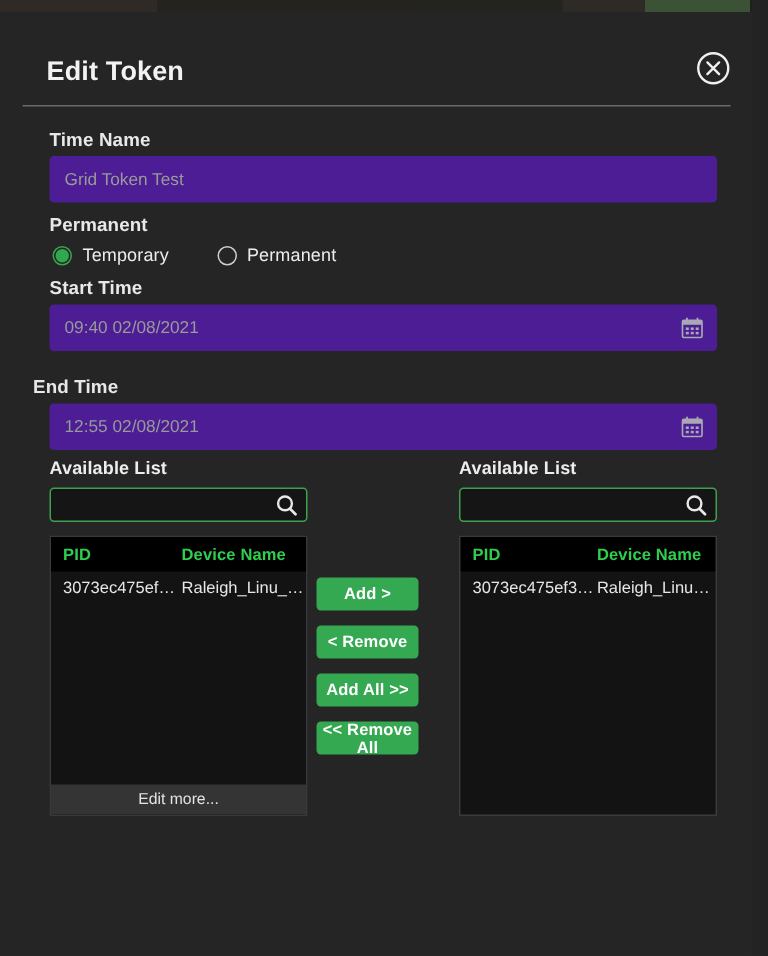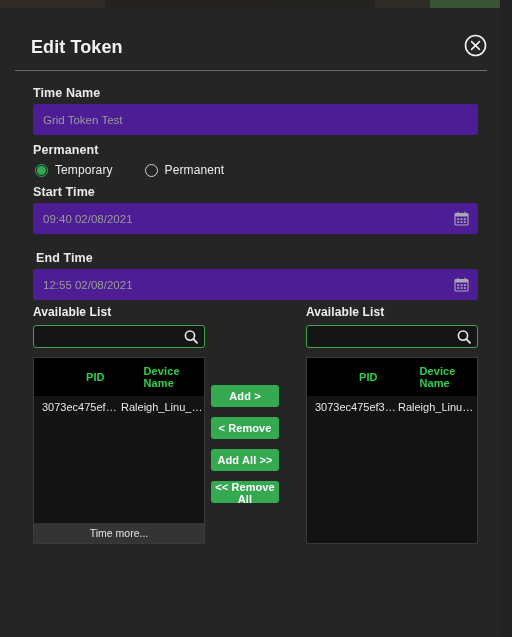--- a/index.html
+++ b/index.html
@@ -186,23 +186,22 @@
     margin-top: 9px;
     background: #131313;
     border: 1px solid #3a3a3a;
     height: 187px;
     position: relative;
     overflow: hidden;
   }
   .grid-head {
     display: flex;
     background: #000000;
-    height: 38px;
+    height: 23px;
     align-items: center;
-    padding-left: 44px;
   }
   .grid-head .th {
     color: #2fcf4e;
     font-size: 11px;
     font-weight: bold;
     letter-spacing: .1px;
   }
   .grid-row {
     display: flex;
     height: 22px;
@@ -327,21 +326,21 @@
           <rect x="9.8" y="7.3" width="2" height="1.7" fill="#a9a9b5"></rect>
           <rect x="3.2" y="10.2" width="2" height="1.7" fill="#a9a9b5"></rect>
           <rect x="6.5" y="10.2" width="2" height="1.7" fill="#a9a9b5"></rect>
           <rect x="9.8" y="10.2" width="2" height="1.7" fill="#a9a9b5"></rect>
           <rect x="3.4" y="0.8" width="1.2" height="3" fill="#a9a9b5"></rect>
           <rect x="10.4" y="0.8" width="1.2" height="3" fill="#a9a9b5"></rect>
         </svg>
       </span>
     </div>
 
-    <div style="position:absolute; left:36px; top:180px;">
+    <div style="position:absolute; left:22px; top:180px;">
       <div class="field-label">End Time</div>
     </div>
     <div class="dt-wrap" style="position:absolute; left:33px; top:198px; width:445px;">
       <input class="txt-input" type="text" placeholder="12:55 02/08/2021" style="">
       <span class="cal-icon">
         <svg width="15" height="15" viewBox="0 0 15 15">
           <rect x="1" y="2.5" width="13" height="11.5" rx="1" fill="none" stroke="#a9a9b5" stroke-width="1.1"></rect>
           <rect x="1" y="2.5" width="13" height="3" fill="#a9a9b5"></rect>
           <rect x="3.2" y="7.3" width="2" height="1.7" fill="#a9a9b5"></rect>
           <rect x="6.5" y="7.3" width="2" height="1.7" fill="#a9a9b5"></rect>
@@ -370,21 +369,21 @@
         </div>
         <div class="grid">
           <div class="grid-head">
             <div class="th col-pid">PID</div>
             <div class="th col-dev">Device Name</div>
           </div>
           <div class="grid-row">
             <div class="td col-pid">3073ec475ef395...</div>
             <div class="td col-dev">Raleigh_Linu_Pac</div>
           </div>
-          <div class="load-more">Time more...</div>
+          <div class="load-more">Edit more...</div>
         </div>
       </div>
 
       <div class="transfer-col">
         <button class="tbtn">Add &gt;</button>
         <button class="tbtn">&lt; Remove</button>
         <button class="tbtn">Add All &gt;&gt;</button>
         <button class="tbtn">&lt;&lt; Remove All</button>
       </div>
 

